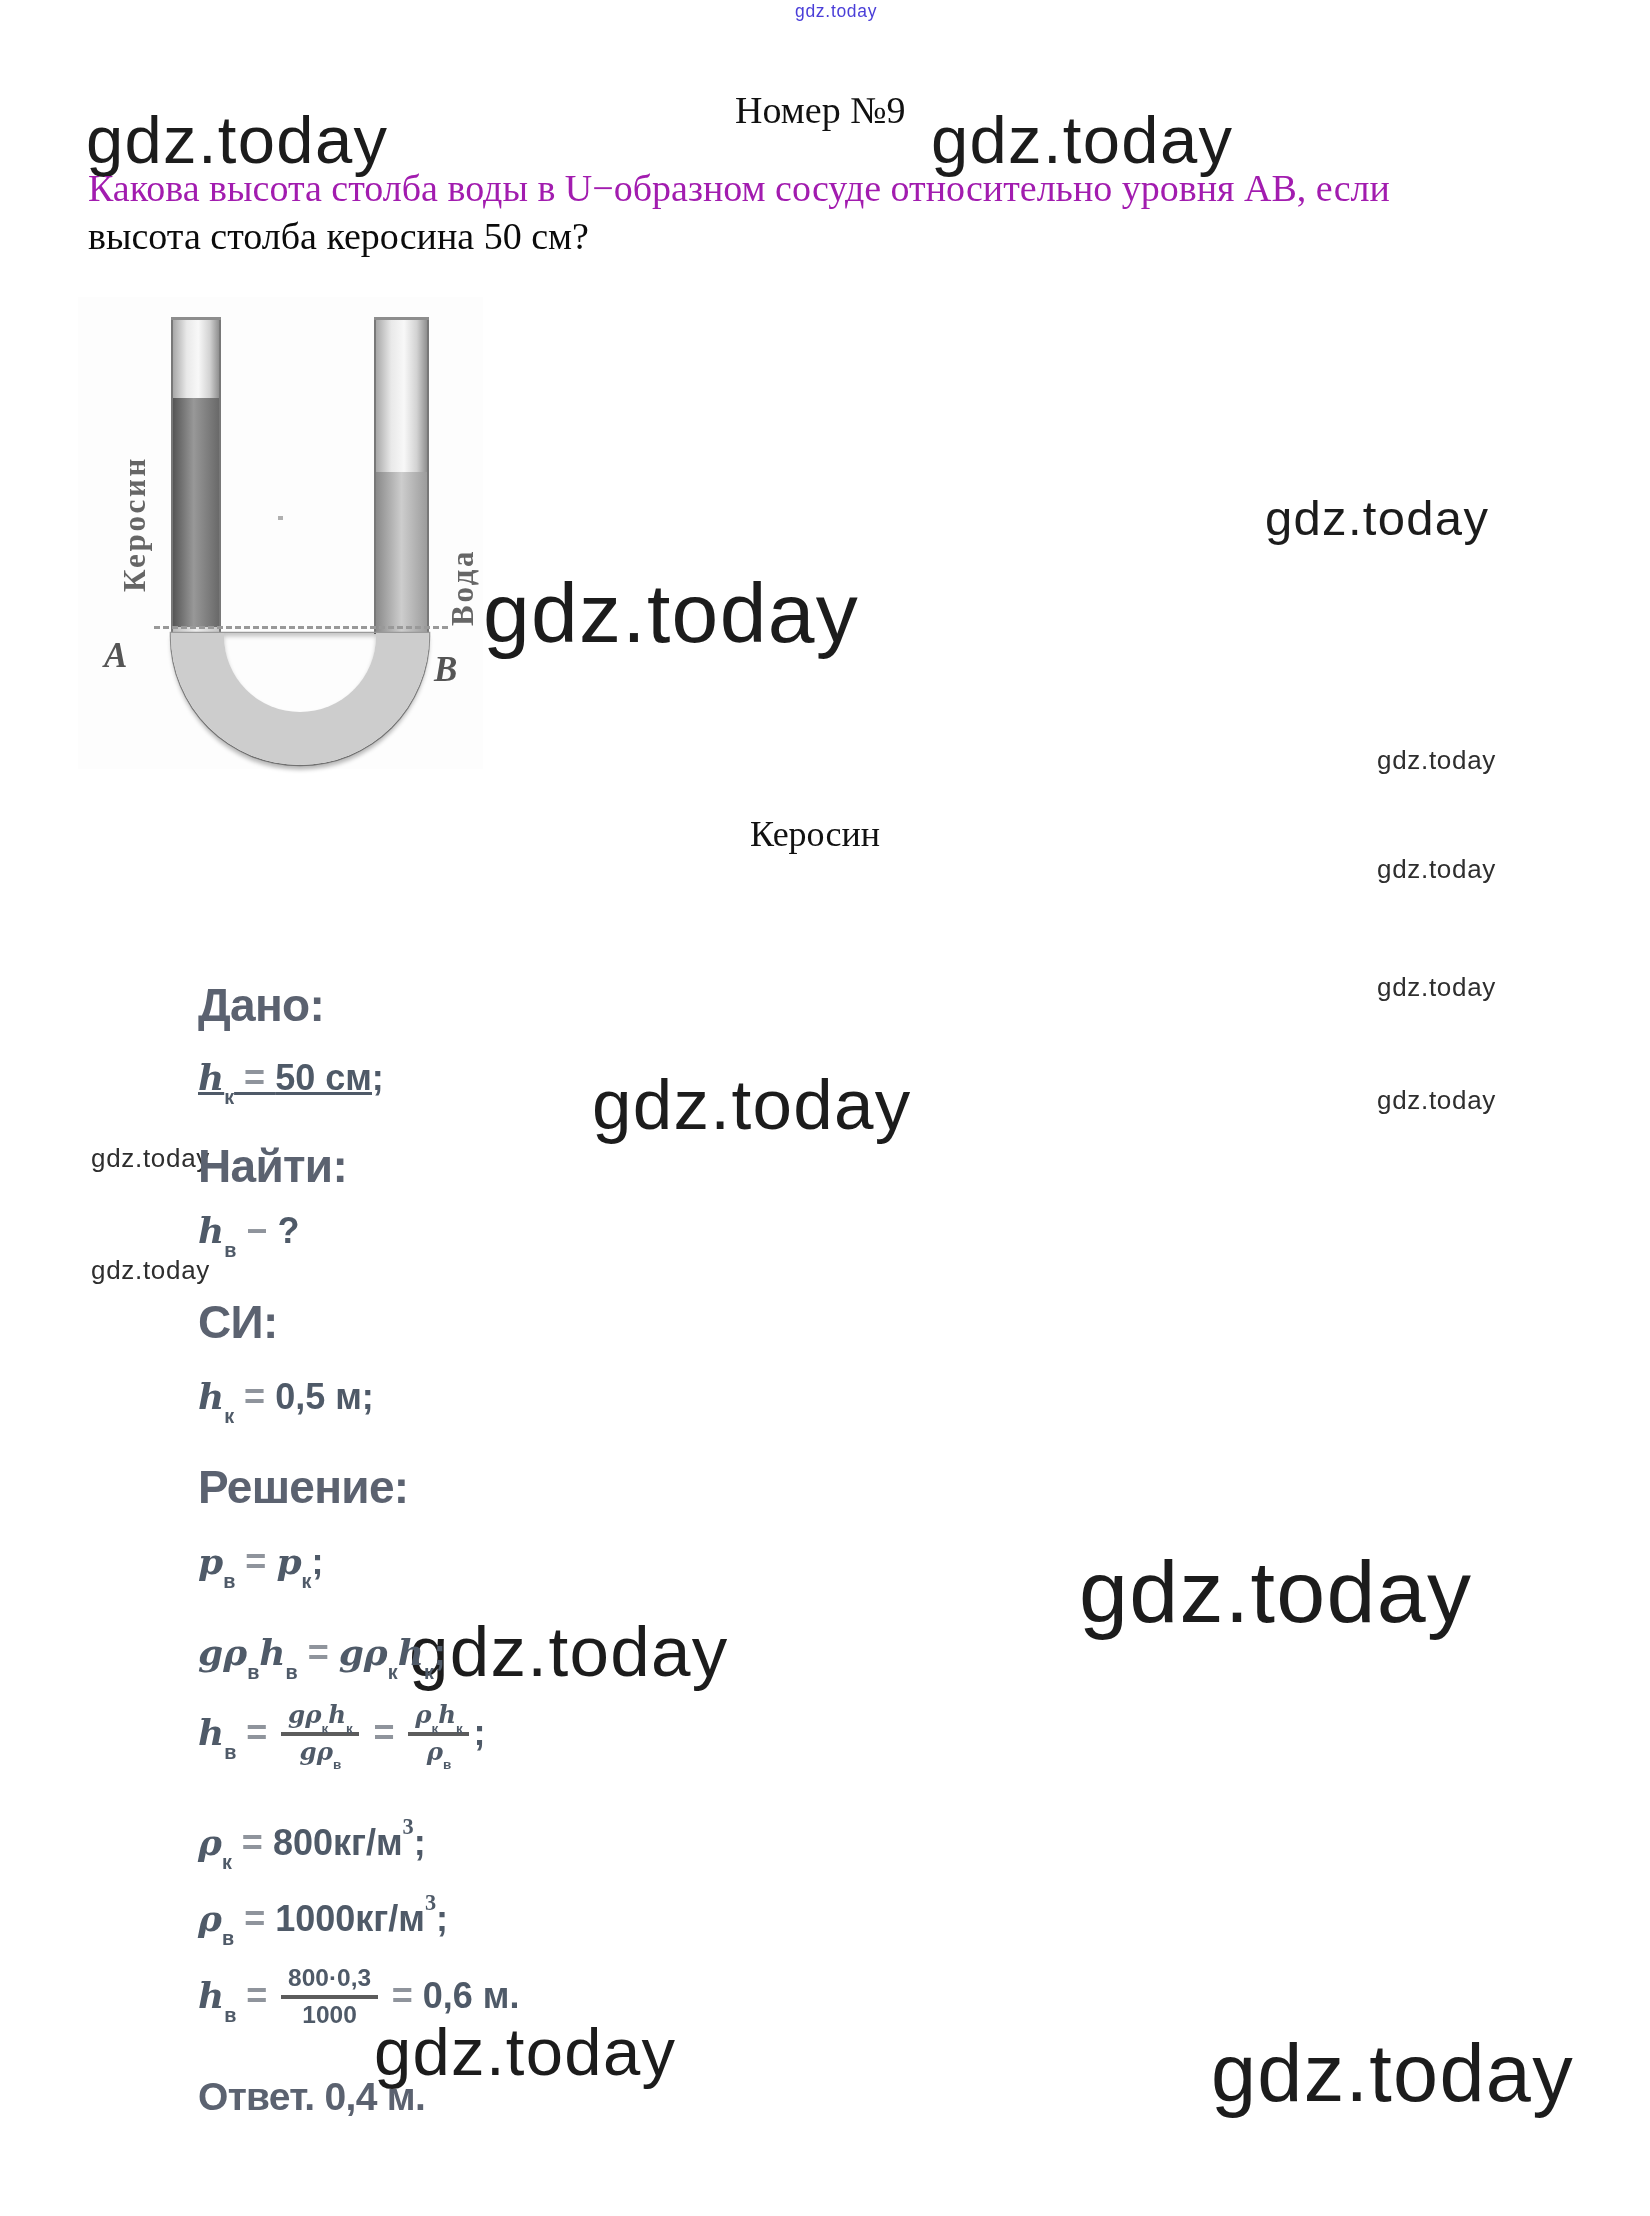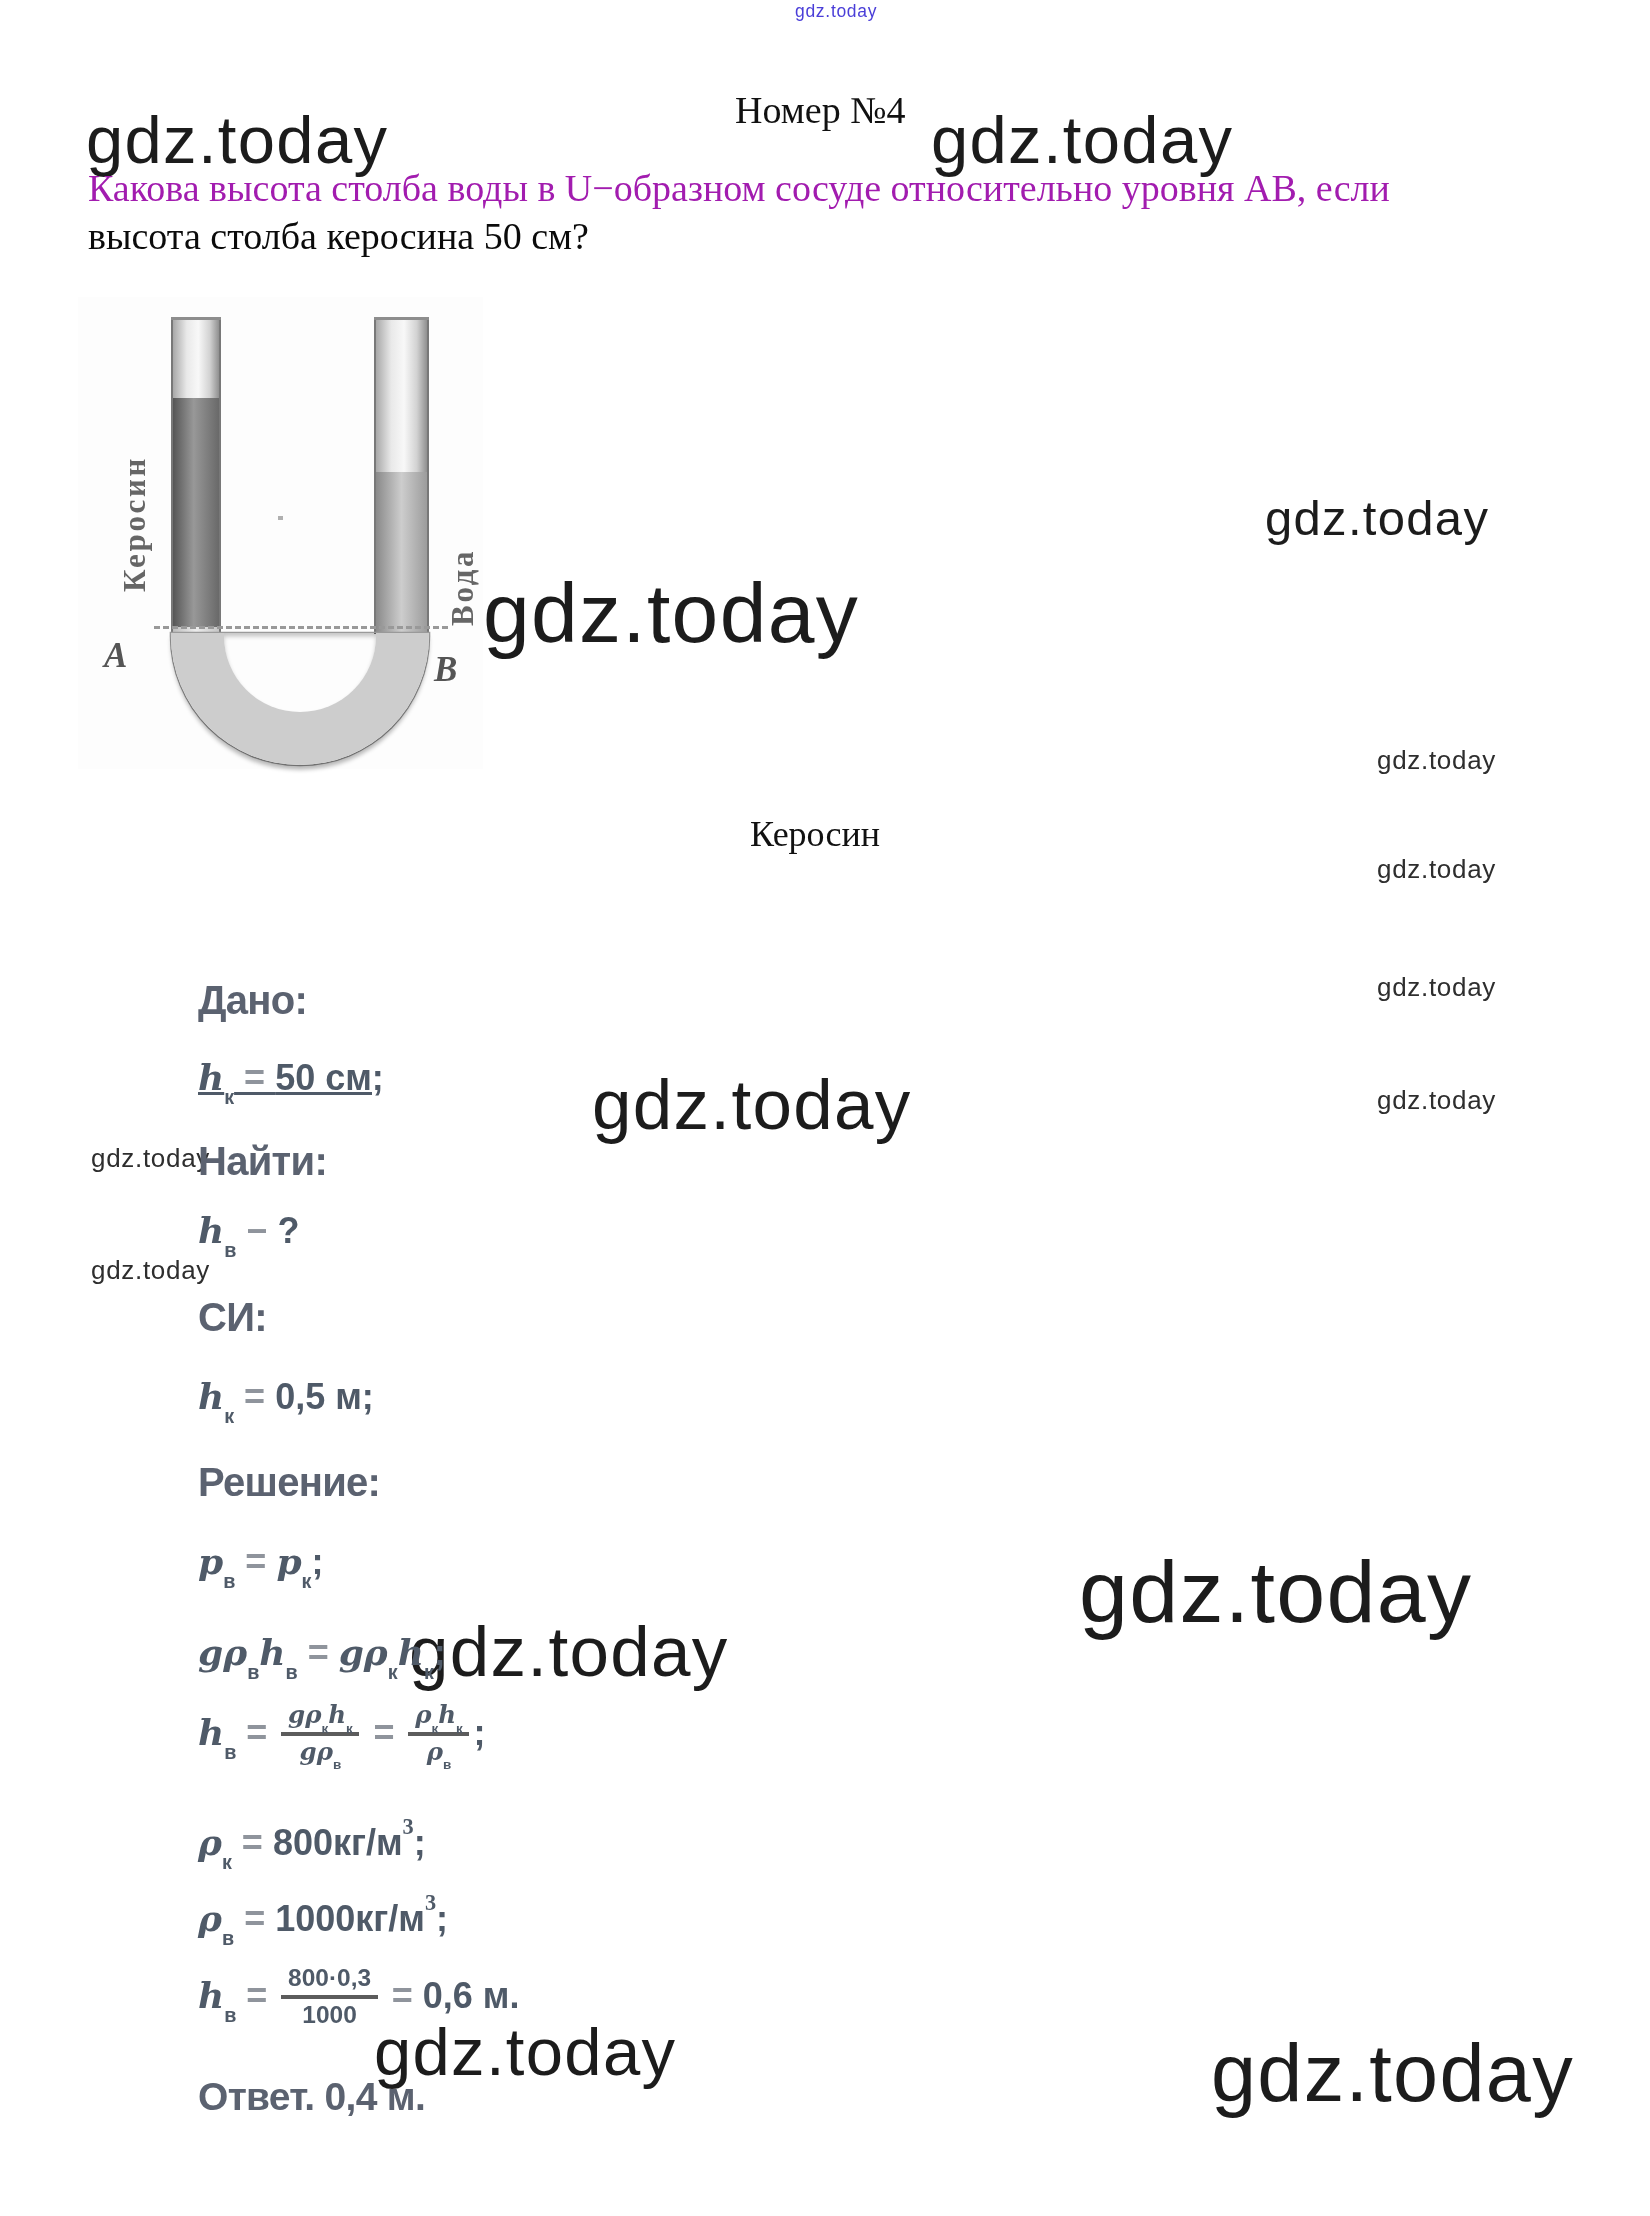--- a/index.html
+++ b/index.html
@@ -57,21 +57,21 @@
         letter-spacing:2.7px;text-align:center;}
   .label-kerosin{left:39px;top:105px;height:243px;}
   .label-voda{left:367px;top:235px;height:111px;}
   .point{position:absolute;font-family:"Liberation Serif",serif;font-style:italic;
         font-weight:700;font-size:35px;color:#555;}
   .point-a{left:26px;top:339px;}
   .point-b{left:356px;top:353px;}
 
   
   .sline{position:absolute;left:198px;white-space:nowrap;font-size:36px;color:#4f5a68;}
-  .shead{font-family:"Liberation Sans",sans-serif;font-weight:700;font-size:40px;
+  .shead{font-family:"Liberation Sans",sans-serif;font-weight:700;font-size:46px;
          color:#5b6270;letter-spacing:-0.7px;}
   .sline .it{font-style:italic;font-family:"DejaVu Serif",serif;font-weight:700;}
   .sline .rm{font-family:"Liberation Sans",sans-serif;font-weight:700;}
   .sline .gr{color:#8f949c;}
   .sline sub{font-size:.55em;font-style:normal;font-family:"Liberation Sans",sans-serif;
              font-weight:700;position:relative;top:.28em;line-height:0;}
   .sline sup{font-size:.62em;font-family:"Liberation Serif",serif;font-weight:700;
              position:relative;top:-.35em;line-height:0;}
   .frac{display:inline-block;vertical-align:middle;text-align:center;margin:0 4px;position:relative;top:-.1em;}
   .frac .fn,.frac .fd{display:block;font-size:.68em;line-height:1.15;}
@@ -105,21 +105,21 @@
 <div class="wm wm-small wm-rs3">gdz.today</div>
 <div class="wm wm-small wm-rs4">gdz.today</div>
 <div class="wm wm-small wm-ls1">gdz.today</div>
 <div class="wm wm-small wm-ls2">gdz.today</div>
 <div class="wm wm-center-mid">gdz.today</div>
 <div class="wm wm-center-low">gdz.today</div>
 <div class="wm wm-right-low">gdz.today</div>
 <div class="wm wm-bottom-center">gdz.today</div>
 <div class="wm wm-bottom-right">gdz.today</div>
 
-<div class="title">Номер №4</div>
+<div class="title">Номер №9</div>
 <div class="problem-line1">Какова высота столба воды в U−образном сосуде относительно уровня АВ, если</div>
 <div class="problem-line2">высота столба керосина 50 см?</div>
 
 <div class="figure">
   <div class="tube tube-left">
     <div class="fill kerosene"></div>
     <div class="fill below-kerosene"></div>
   </div>
   <div class="tube tube-right">
     <div class="fill water"></div>

